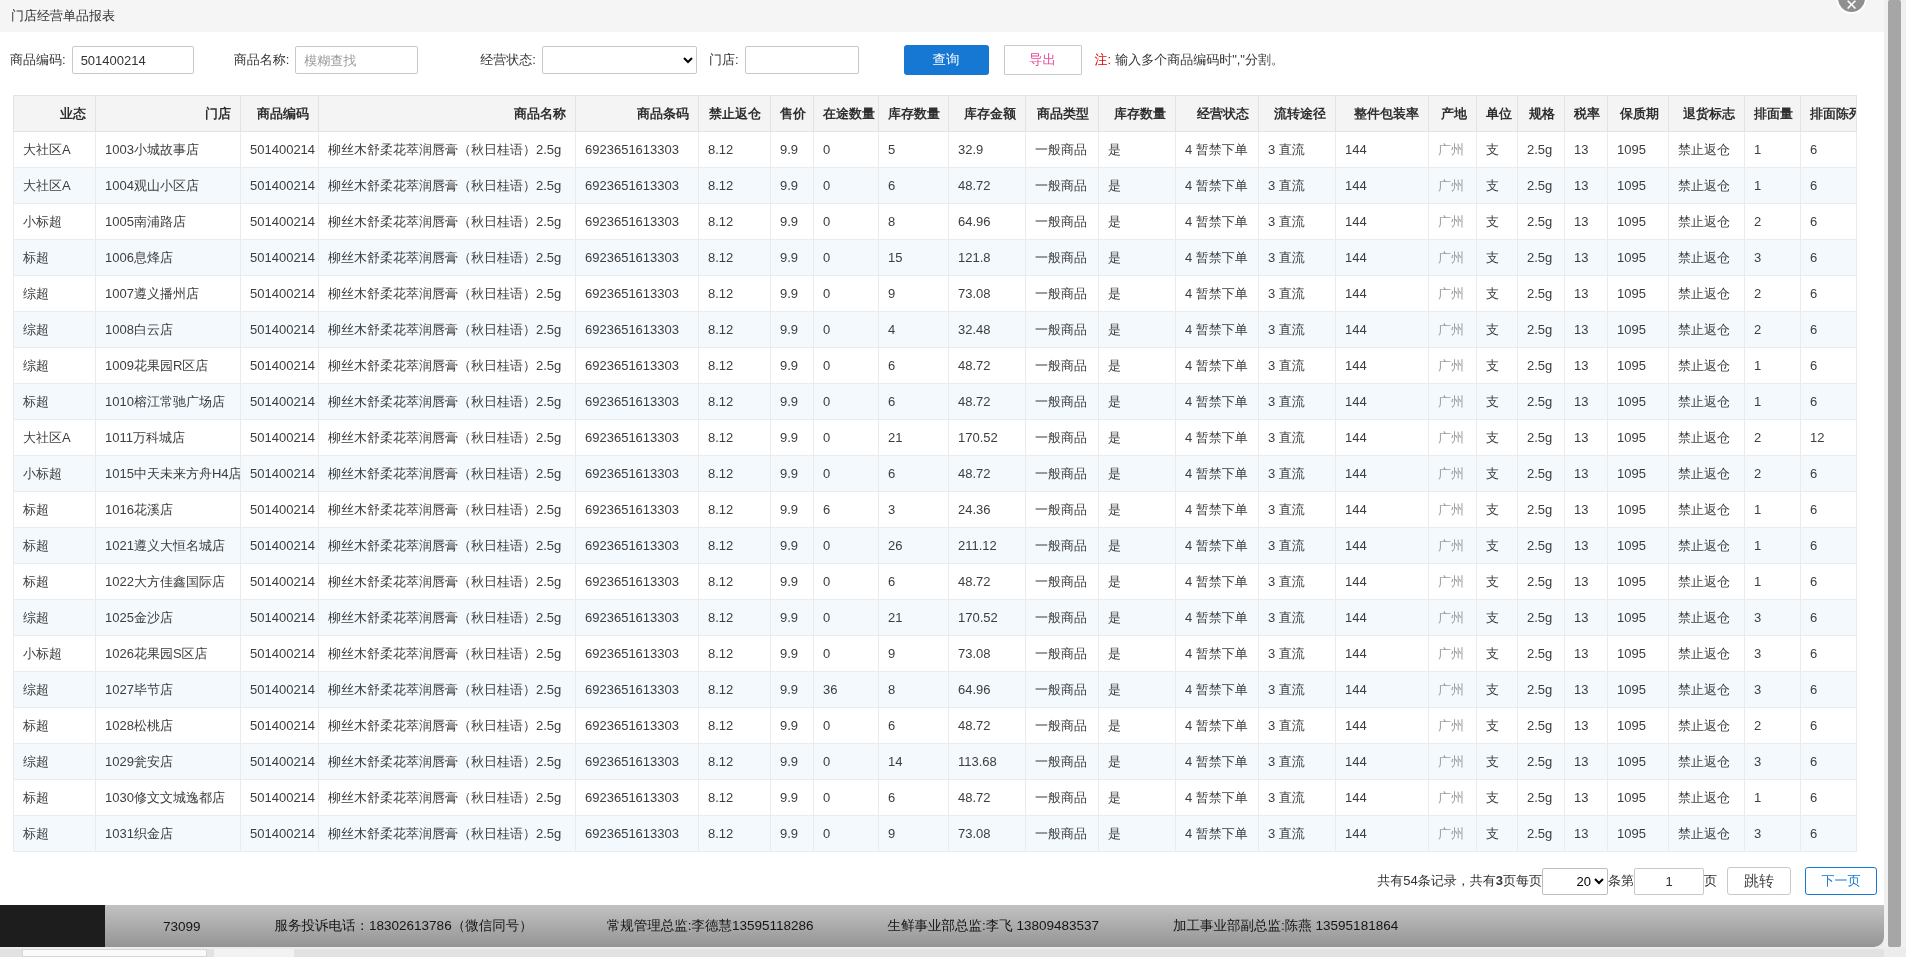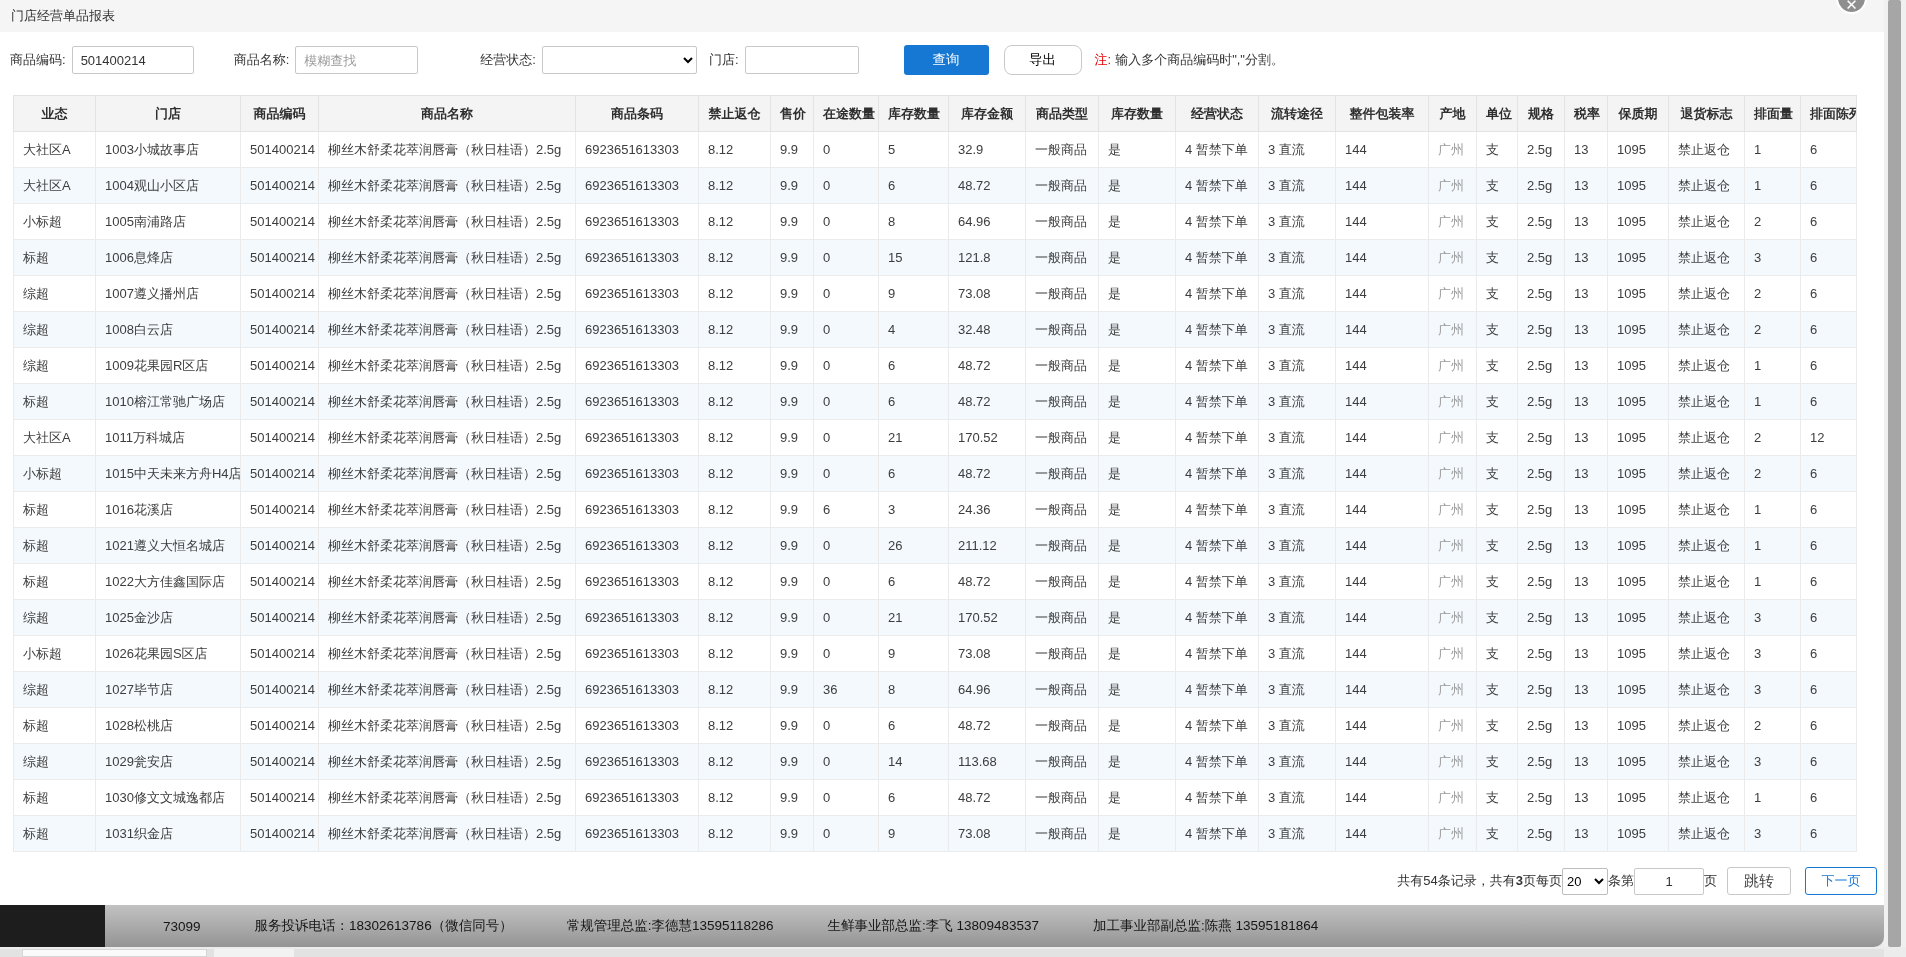--- a/index.html
+++ b/index.html
@@ -29,55 +29,55 @@
     font-size:13px; color:#333; font-family:"Liberation Sans",sans-serif; }
   .filter-bar input::placeholder { color:#9a9a9a; }
   .ml10{margin-left:10px}.ml40{margin-left:40px}.ml62{margin-left:62px}.ml12{margin-left:12px}
   .ml45{margin-left:45px}.ml15{margin-left:15px}.ml13{margin-left:13px}
   .w122{width:122px}.w123{width:123px}.w114{width:114px}
   .status-select { width:155px; height:28px; border:1px solid #c9c9c9; border-radius:2px; background:#fff;
     font-size:13px; margin-left:6px; }
   .lbl-gap { margin-left:6px; }
   .btn-query { width:85px; height:30px; background:#1678d3; color:#fff; border:none; border-radius:3px;
     font-size:13.5px; cursor:pointer; font-family:Liberation Mono, monospace; }
-  .btn-export { width:78px; height:30px; background:#fff; color:#000000; border:1px solid #c9c9c9; border-radius:8px;
+  .btn-export { width:78px; height:30px; background:#fff; color:#ec4899; border:1px solid #c9c9c9; border-radius:1px;
     font-size:13.5px; cursor:pointer; font-family:"Liberation Sans",sans-serif; }
   .note { font-size:13px; color:#333; }
   .note .red { color:#e60000; margin-right:4px; }
 
   
   .table-wrap { margin:7px 0 0 13px; }
   table { border-collapse:collapse; table-layout:fixed; width:1843px; font-size:13px; }
-  thead th { background:#f4f4f4; font-weight:bold; color:#2f2f2f; text-align:center; height:36px;
+  thead th { background:#f4f4f4; font-weight:bold; color:#2f2f2f; text-align:right; height:36px;
     padding:0 9px; border:1px solid #e3e3e3; border-left:none; white-space:nowrap; overflow:hidden; }
   thead th:first-child { border-left:1px solid #e3e3e3; }
   tbody td { height:36px; padding:0 9px; color:#3d3d3d; border-right:1px solid #ebebeb;
     border-bottom:1px solid #ebebeb; white-space:nowrap; overflow:hidden; }
   tbody td:first-child { border-left:1px solid #ebebeb; }
   tbody tr:nth-child(even) { background:#f4f9fd; }
   tbody td.origin-col { color:#9a9a9a; }
 
   
   .pagination { width:1877px; height:40px; display:flex; align-items:center; justify-content:flex-end;
     font-size:13px; color:#333; margin-top:9px; }
   .pagination .bold { font-weight:bold; }
-  .pg-select { width:46px; height:27px; border:1px solid #bdbdbd; border-radius:2px; background:#fff; font-size:13px; text-align:left; }
+  .pg-select { width:66px; height:27px; border:1px solid #bdbdbd; border-radius:2px; background:#fff; font-size:13px; text-align:right; }
   .pg-input { width:70px; height:27px; border:1px solid #c9c9c9; border-radius:2px; text-align:center; font-size:13px; color:#333; }
   .pg-btn { width:64px; height:28px; background:#fff; border:1px solid #c9c9c9; border-radius:3px; font-size:15px;
     color:#444; cursor:pointer; font-family:"Liberation Sans",sans-serif; }
   .pg-next { width:72px; height:28px; background:#fff; border:1px solid #1678d3; border-radius:3px; font-size:13px;
     color:#1678d3; cursor:pointer; margin-left:14px; font-family:"Liberation Sans",sans-serif; }
   .pg-spacer { width:10px; }
 
   
   .footer-bar { position:absolute; left:0; top:905px; width:1884px; height:42px; display:flex;
     border-bottom-right-radius:10px; overflow:hidden; }
   .footer-black { width:105px; height:42px; background:#1d1d1d; flex:none; }
   .footer-gray { flex:1; background:linear-gradient(#c2c2c2,#949494); display:flex; align-items:center;
-    gap:54px; padding-left:58px; font-size:13.5px; color:#151515; white-space:nowrap; }
+    gap:74px; padding-left:58px; font-size:13.5px; color:#151515; white-space:nowrap; }
   .bottom-sliver { position:absolute; left:0; top:949px; width:1884px; height:8px; background:#e2e2e2; }
   .sliver-box1 { position:absolute; left:22px; top:0; width:185px; height:8px; background:#fafafa; border:1px solid #d6d6d6; }
   .sliver-box2 { position:absolute; left:214px; top:0; width:80px; height:8px; background:#f2f2f2; }
 </style>
 </head>
 <body>
 
 <div class="page">
 
   <div class="modal">

